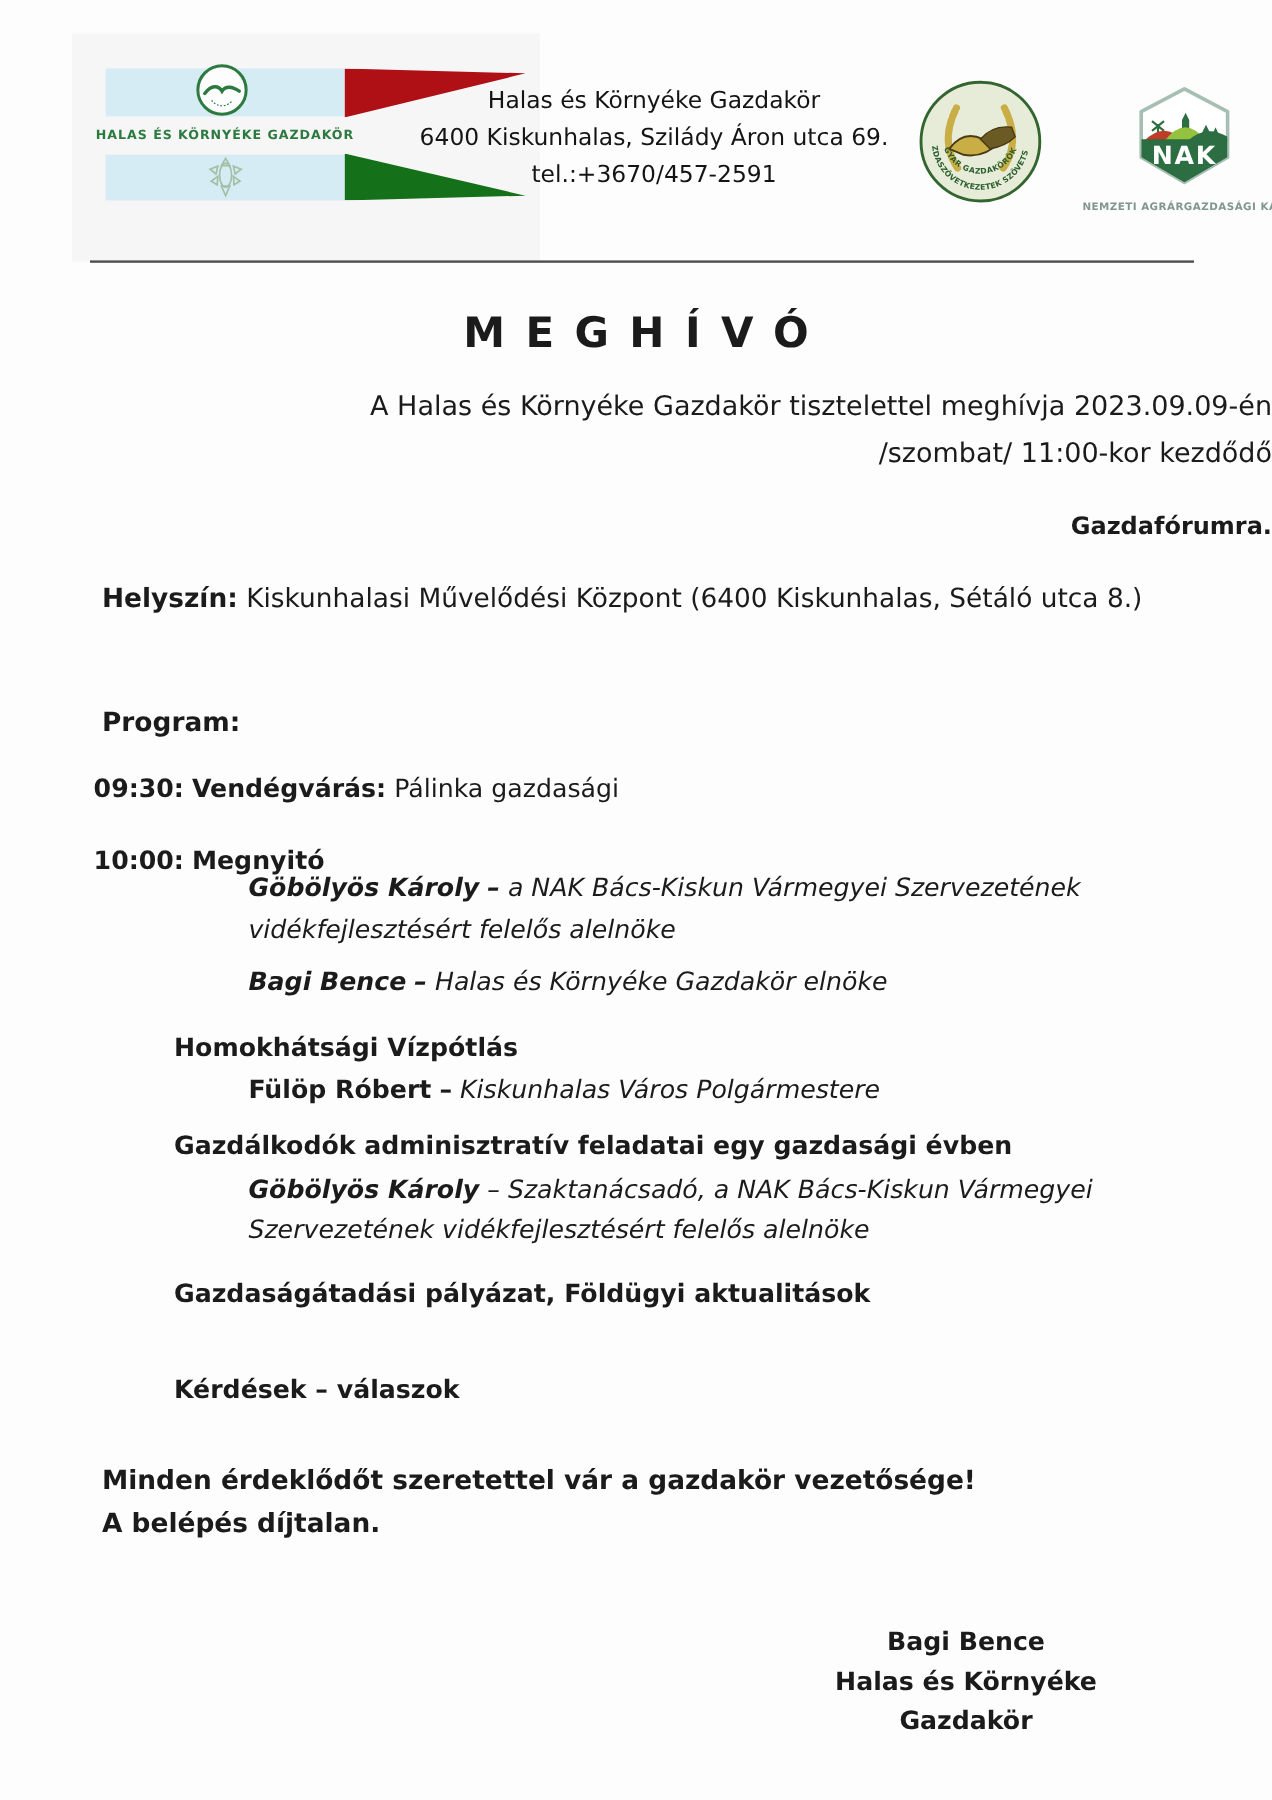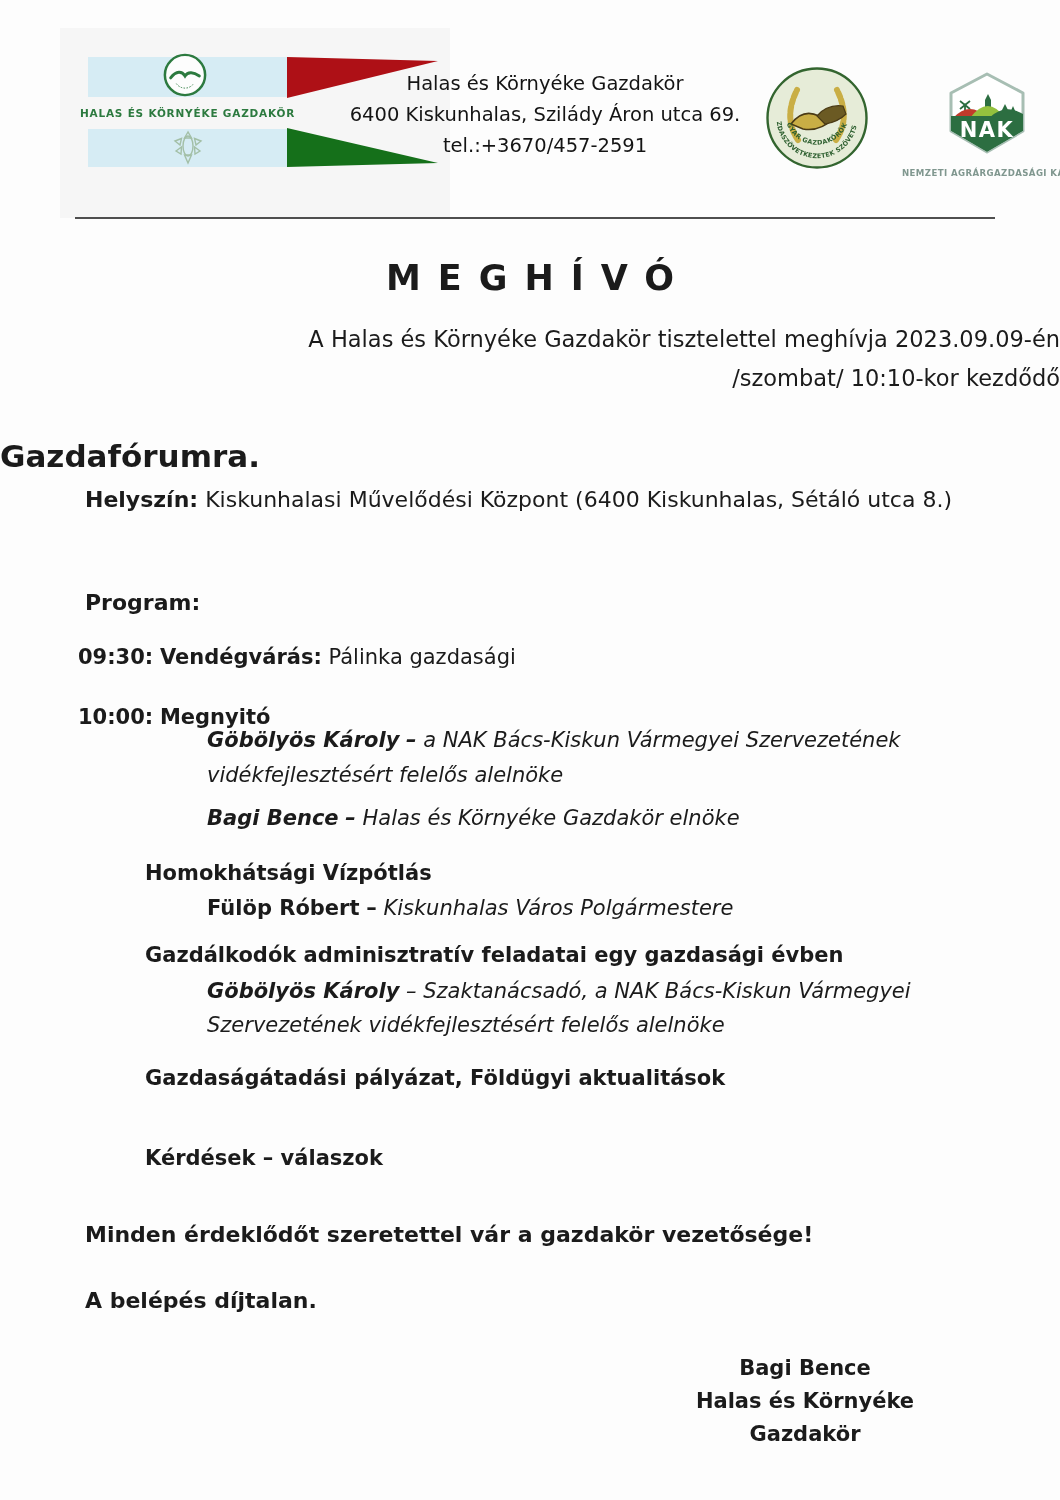--- a/index.html
+++ b/index.html
@@ -51,22 +51,22 @@
   .line { position:absolute; white-space:nowrap; font-size:21px; }
   .doc-title {
     position:absolute; left:0; top:258px; width:100%; text-align:center;
     font-size:35px; font-weight:bold; letter-spacing:17px; padding-left:17px;
   }
   .intro {
     position:absolute; left:0; top:320px; width:100%; text-align:right;
     font-size:22.5px; line-height:39px;
   }
   .event-name {
-    position:absolute; left:0; top:438px; width:100%; text-align:left;
-    font-size:31px; font-weight:bold;
+    position:absolute; left:0; top:426px; width:100%; text-align:right;
+    font-size:20px; font-weight:bold;
   }
   .location { left:85px; top:487px; font-size:22px; }
   .program-label { left:85px; top:590px; font-size:22px; font-weight:bold; }
   .b  { font-weight:bold; }
   .i  { font-style:italic; }
   .bi { font-weight:bold; font-style:italic; }
   .closing { left:85px; font-size:22px; font-weight:bold;text-align:center; }
   .signature {
     position:absolute; left:655px; top:1352px; width:300px; text-align:center;
     font-size:21px; font-weight:bold; line-height:33px;
@@ -161,21 +161,21 @@
       <div class="nak-caption">NEMZETI AGRÁRGAZDASÁGI KAMARA</div>
     </div>
   </div>
 
   <div class="divider"></div>
 
   <div class="doc-title">MEGHÍVÓ</div>
 
   <div class="intro">
     <div>A Halas és Környéke Gazdakör tisztelettel meghívja 2023.09.09-én</div>
-    <div>/szombat/ 10:10-kor kezdődő</div>
+    <div>/szombat/ 11:00-kor kezdődő</div>
   </div>
 
   <div class="event-name">Gazdafórumra.</div>
 
   <div class="line location">
     <span class="b">Helyszín:</span>
     <span>Kiskunhalasi Művelődési Központ (6400 Kiskunhalas, Sétáló utca 8.)</span>
   </div>
 
   <div class="line program-label">Program:</div>
@@ -220,20 +220,20 @@
     <span class="i">Szaktanácsadó, a NAK Bács-Kiskun Vármegyei</span>
   </div>
   <div class="line i" style="left:207px; top:1013px">Szervezetének vidékfejlesztésért felelős alelnöke</div>
 
   <div class="line b" style="left:145px; top:1066px">Gazdaságátadási pályázat, Földügyi aktualitások</div>
 
 
   <div class="line b" style="left:145px; top:1146px">Kérdések – válaszok</div>
 
   <div class="line closing" style="top:1222px">Minden érdeklődőt szeretettel vár a gazdakör vezetősége!</div>
-  <div class="line closing" style="top:1288px">A belépés díjtalan.</div>
+  <div class="line closing" style="top:1258px">A belépés díjtalan.</div>
 
   <div class="signature">
     <div>Bagi Bence</div>
     <div>Halas és Környéke Gazdakör</div>
   </div>
 
 </div>
 
 </body></html>

